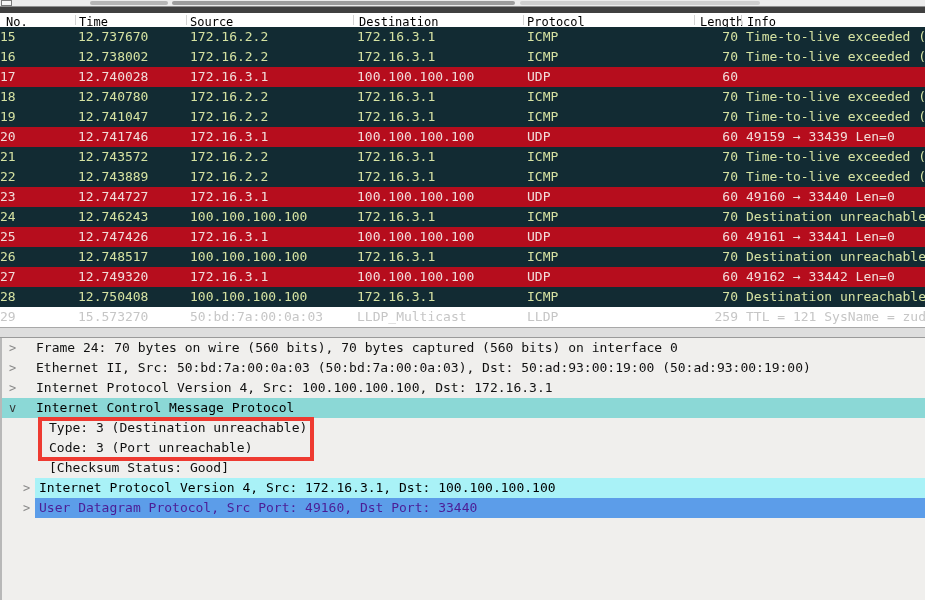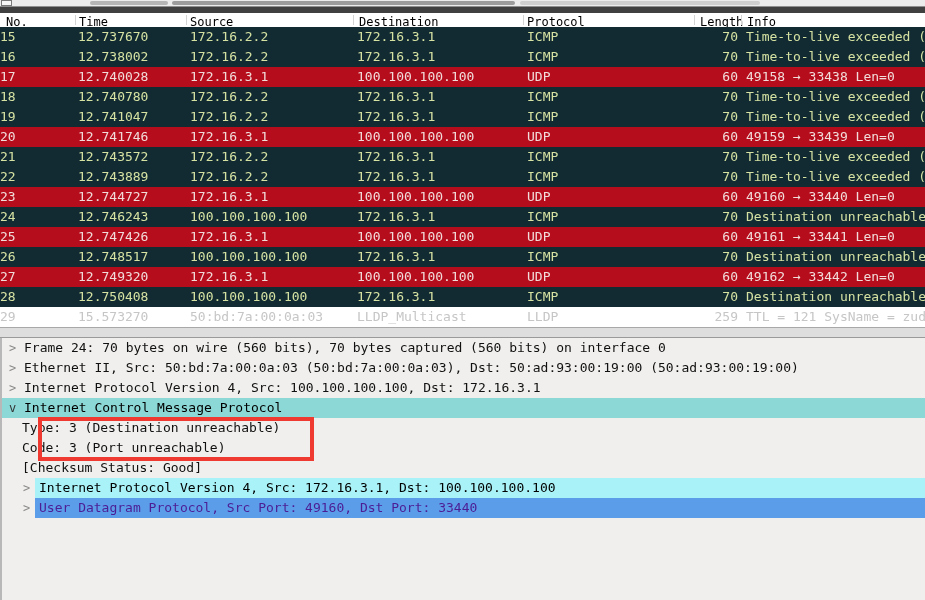--- a/index.html
+++ b/index.html
@@ -42,22 +42,22 @@
   
   .splitter { position: absolute; left: 0; top: 327px; width: 925px; height: 11px;
               background: #dedede; border-top: 1px solid #a8a8a8; border-bottom: 1px solid #9a9a9a; }
 
   
   .detail-pane { position: absolute; left: 0; top: 338px; width: 925px; height: 262px;
                  background: #f0efed; border-left: 2px solid #b8b8b8; font-size: 13px; color: #111; }
   .dline { position: relative; display: flex; height: 20px; line-height: 20px; white-space: pre; }
   .arrow { width: 22px; padding-left: 7px; color: #8a8a8a; font-size: 12px; flex: 0 0 auto; }
   .arrow.dk { color: #333; }
-  .dtext { white-space: pre; overflow: hidden; }
-  .dline.child .dtext { margin-left: 20px; }
+  .dtext { white-space: pre; overflow: hidden; margin-left: 12px; }
+  .dline.child .dtext { margin-left: 47px; }
   .dline.hl-teal { background: #8bd8d6; color: #000; }
   .dline.sub .arrow { margin-left: 14px; }
   .dline.hl-cyan .dtext { flex: 1; background: #a9f2f7; color: #000; padding-left: 4px; margin-left: -3px; }
   .dline.hl-blue .dtext { flex: 1; background: #5c9de9; color: #4c1d95; padding-left: 4px; margin-left: -3px; }
 
   
   .red-box { position: absolute; left: 38px; top: 417px; width: 276px; height: 44px;
              border: 4px solid #ee3a31; background: transparent; pointer-events: none; }
 </style>
 </head>
@@ -107,21 +107,20 @@
         <span class="cell c-len">70</span>
         <span class="cell c-info">Time-to-live exceeded (</span>
     </div>
     <div class="prow red">
       <span class="cell c-no">17</span>
         <span class="cell c-time">12.740028</span>
         <span class="cell c-src">172.16.3.1</span>
         <span class="cell c-dst">100.100.100.100</span>
         <span class="cell c-proto">UDP</span>
         <span class="cell c-len">60</span>
-        <span class="cell c-info">49158 → 33438 Len=0</span>
     </div>
     <div class="prow dark">
       <span class="cell c-no">18</span>
         <span class="cell c-time">12.740780</span>
         <span class="cell c-src">172.16.2.2</span>
         <span class="cell c-dst">172.16.3.1</span>
         <span class="cell c-proto">ICMP</span>
         <span class="cell c-len">70</span>
         <span class="cell c-info">Time-to-live exceeded (</span>
     </div>

